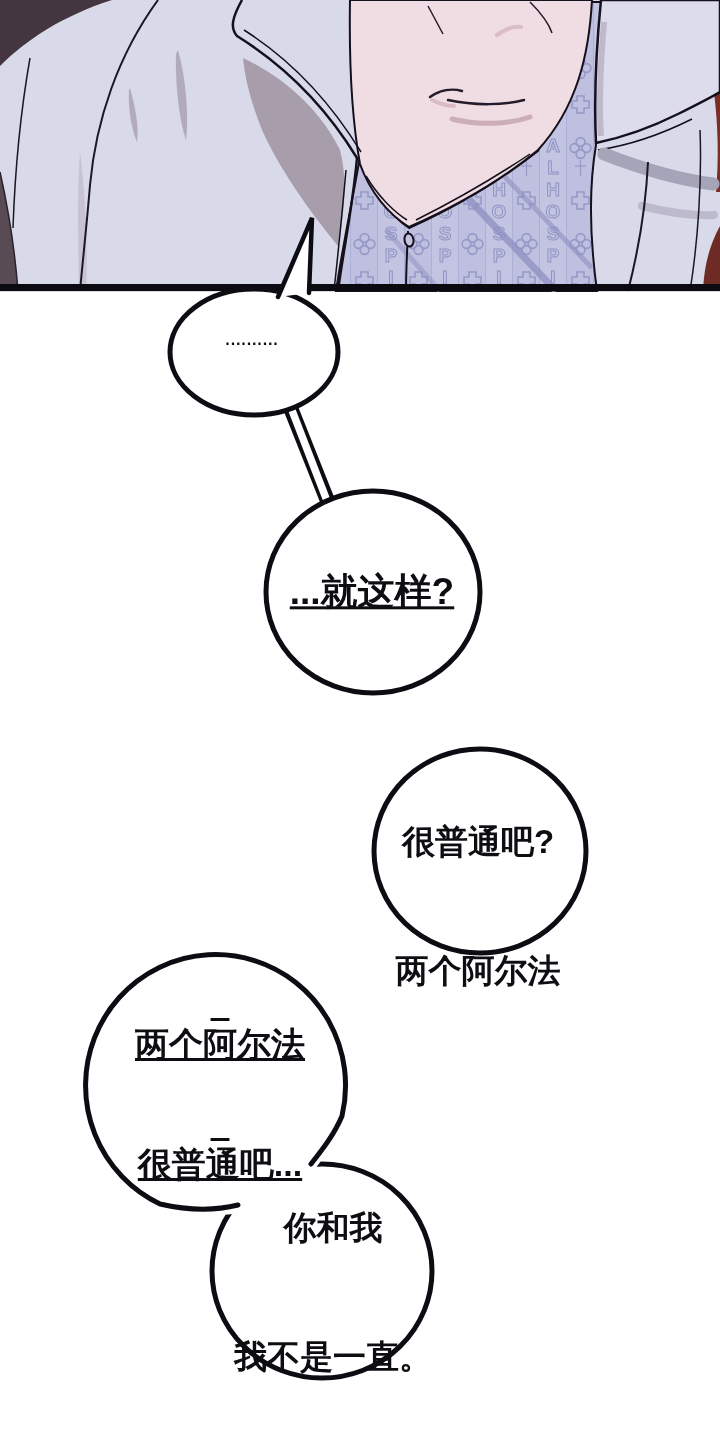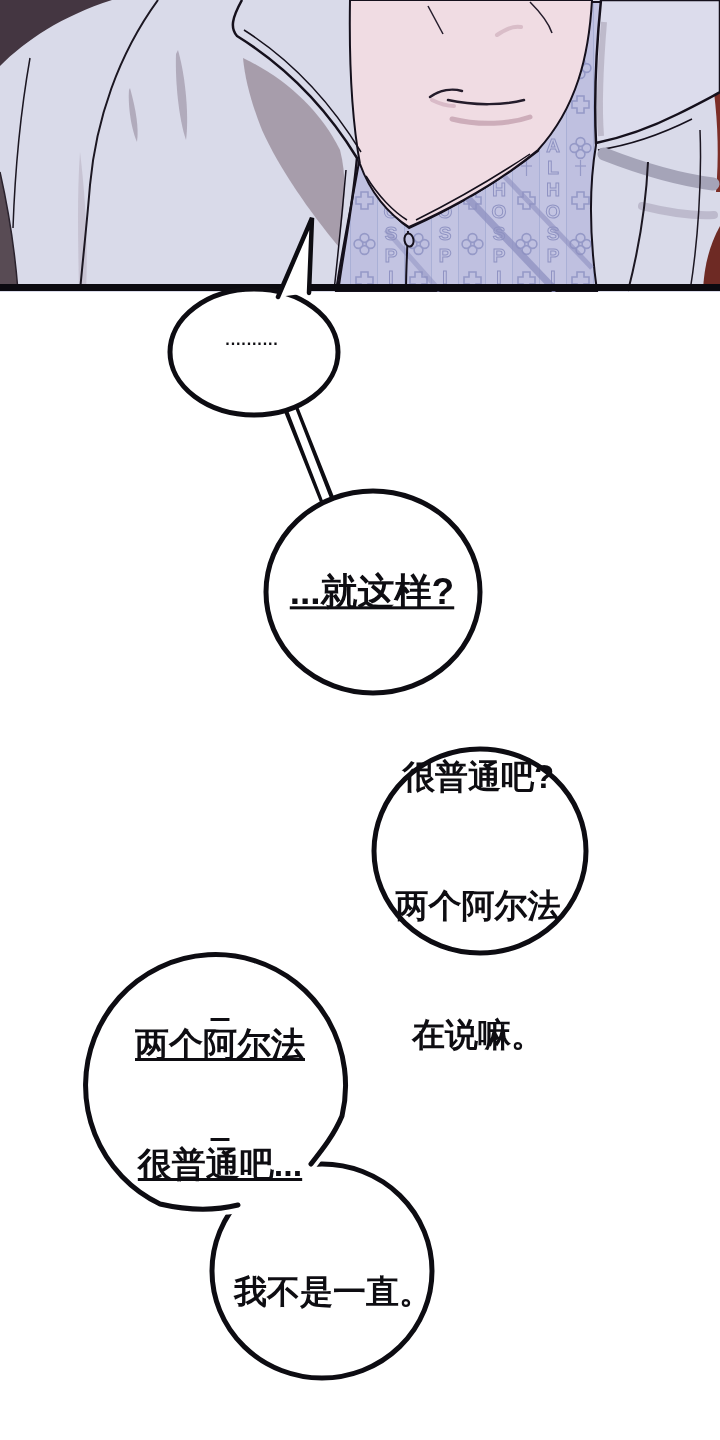--- a/index.html
+++ b/index.html
@@ -141,23 +141,23 @@
   </g>
 </svg>
 
 <div class="btxt dots" style="left:252px;top:344px;">··········</div>
 
 <div class="btxt t2" style="left:372px;top:592px;">...就这样?</div>
 
 <div class="btxt t3" style="left:478px;top:884px;">
   <div>很普通吧?</div>
   <div>两个阿尔法</div>
-  <div>在说嘛。</div>
 </div>
 
 <div class="btxt t4" style="left:220px;top:1084px;text-decoration:underline;">
   <div>两个阿尔法</div>
   <div>很普通吧...</div>
 </div>
 
 <div class="btxt t5" style="left:333px;top:1270px;">
+  <div>你和我</div>
   <div>我不是一直。</div>
 </div>
 
 </body></html>

